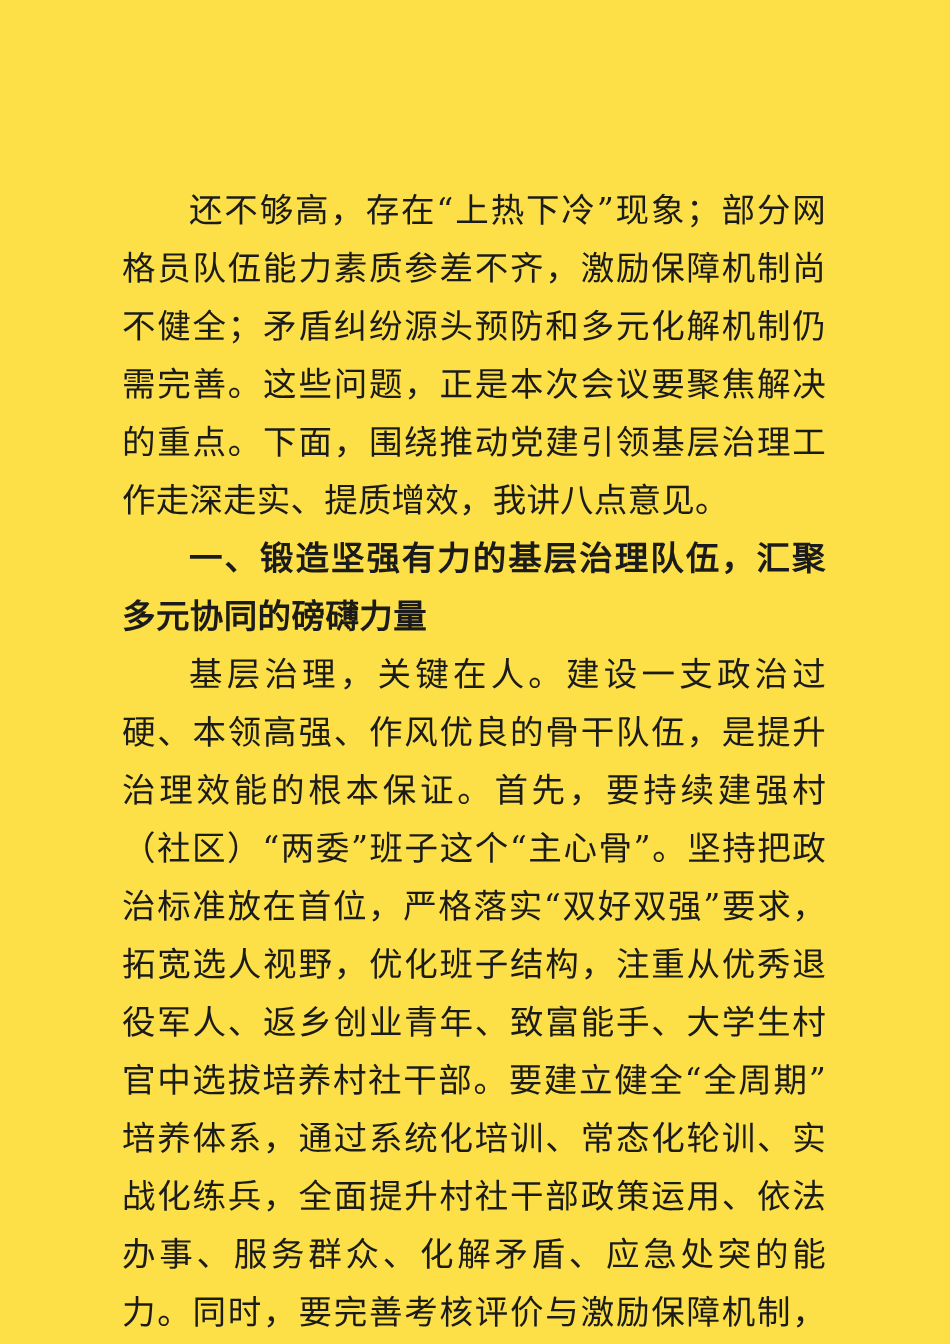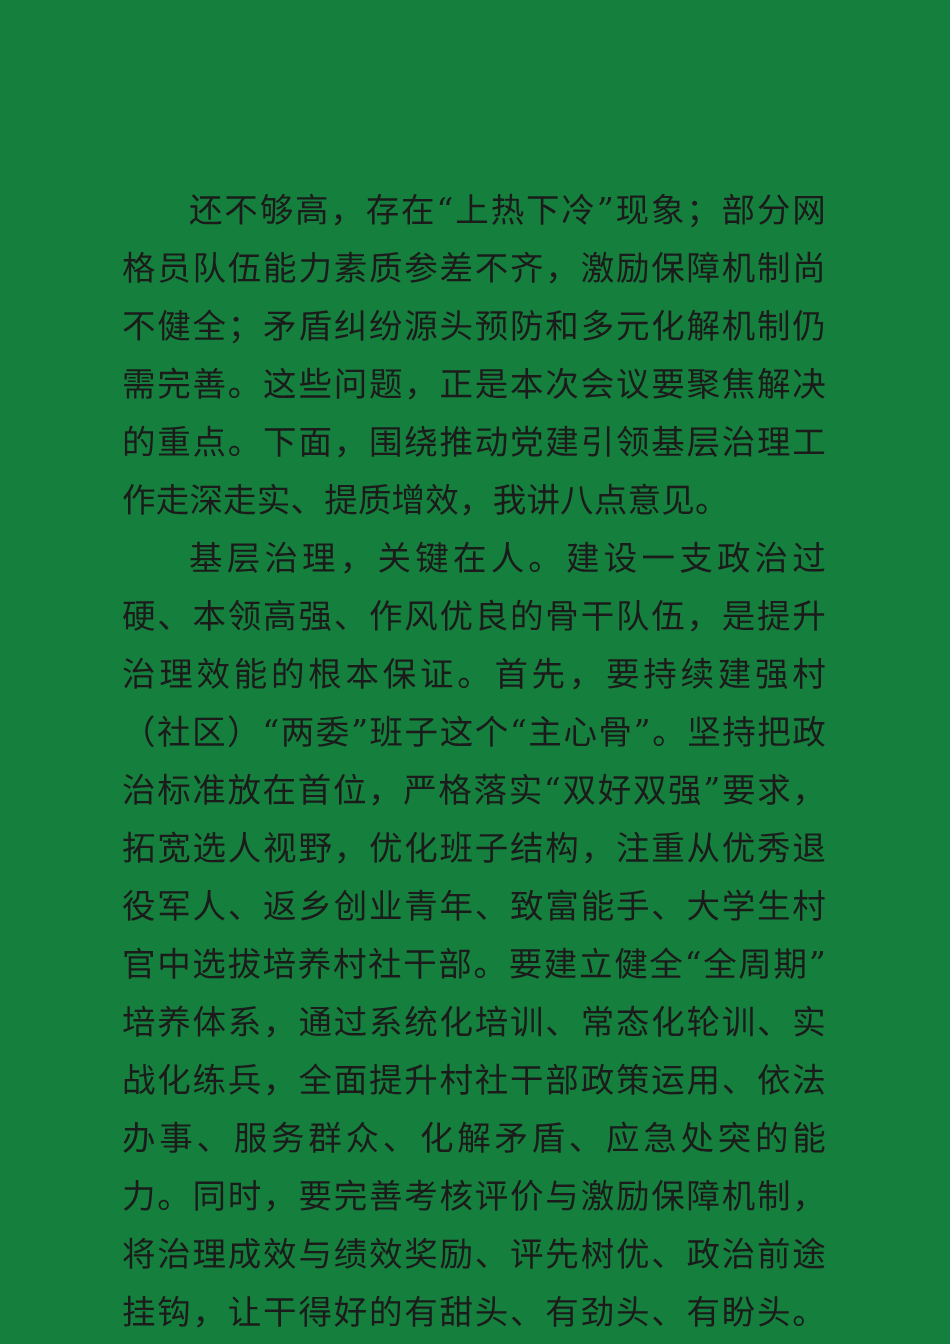--- a/index.html
+++ b/index.html
@@ -6,21 +6,21 @@
   html, body {
     margin: 0;
     padding: 0;
     background: #ffffff;
   }
 
   .page {
     position: relative;
     width: 950px;
     height: 1344px;
-    background: #15803d;
+    background: #fde047;
     overflow: hidden;
     box-sizing: border-box;
   }
 
   .content {
     position: absolute;
     left: 122px;
     top: 182px;
     width: 704px;
   }
@@ -57,17 +57,18 @@
   }
 </style>
 </head>
 <body>
 
 <div class="page">
   <div class="content">
 
     <p class="para">还不够高，存在“上热下冷”现象；部分网格员队伍能力素质参差不齐，激励保障机制尚不健全；矛盾纠纷源头预防和多元化解机制仍需完善。这些问题，正是本次会议要聚焦解决的重点。下面，围绕推动党建引领基层治理工作走深走实、提质增效，我讲八点意见。</p>
 
+    <p class="heading">一、锻造坚强有力的基层治理队伍，汇聚多元协同的磅礴力量</p>
 
     <p class="para para--clipped">基层治理，关键在人。建设一支政治过硬、本领高强、作风优良的骨干队伍，是提升治理效能的根本保证。首先，要持续建强村（社区）“两委”班子这个“主心骨”。坚持把政治标准放在首位，严格落实“双好双强”要求，拓宽选人视野，优化班子结构，注重从优秀退役军人、返乡创业青年、致富能手、大学生村官中选拔培养村社干部。要建立健全“全周期”培养体系，通过系统化培训、常态化轮训、实战化练兵，全面提升村社干部政策运用、依法办事、服务群众、化解矛盾、应急处突的能力。同时，要完善考核评价与激励保障机制，将治理成效与绩效奖励、评先树优、政治前途挂钩，让干得好的有甜头、有劲头、有盼头。其次，要精心培育网格员这支“神经末梢”力量。网格员是深入基层的“千里眼”“顺风耳”，是感知社会脉搏的前哨。必须加强对网格员队伍的专业化、规范</p>
 
   </div>
 </div>
 
 </body></html>

